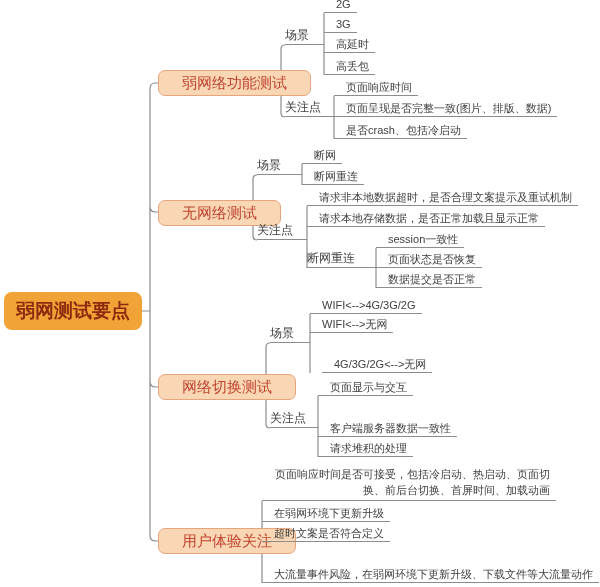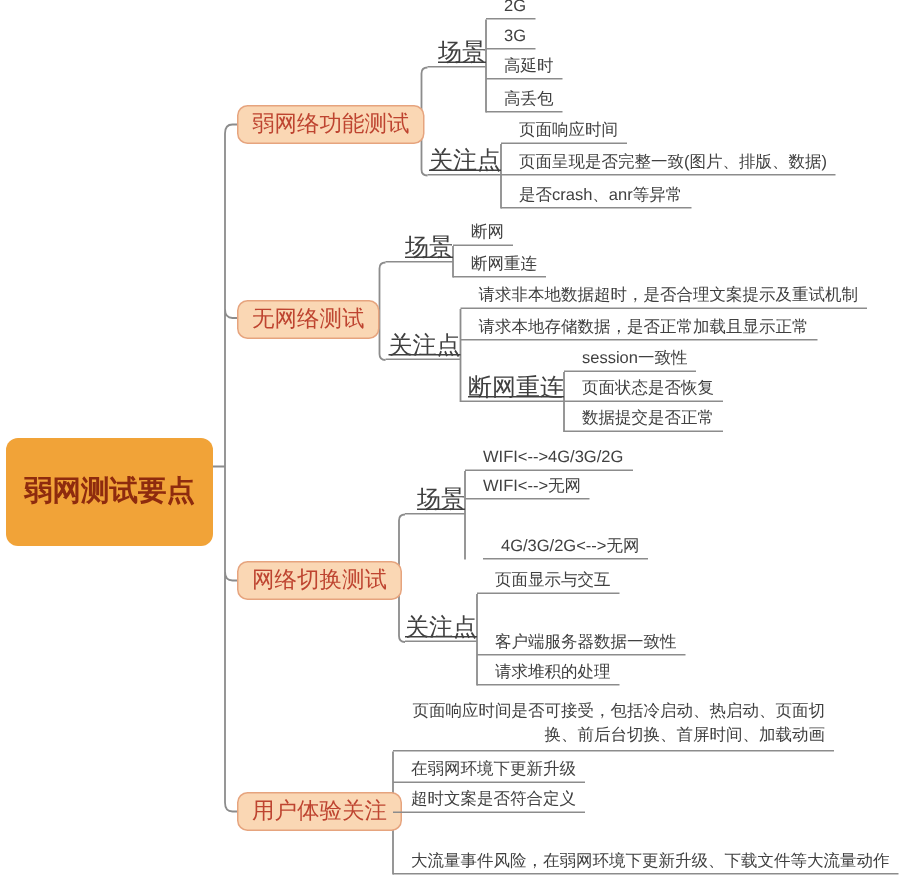--- a/index.html
+++ b/index.html
@@ -14,33 +14,33 @@
     font-family:"Liberation Sans","DejaVu Sans",sans-serif;
   }
   #wires{position:absolute;left:0;top:0;}
   .leaf{
     position:absolute; font-size:11px; line-height:12px; color:var(--leaf);
     padding:0 6px 2px 12px; border-bottom:1px solid var(--line);
     white-space:nowrap;
   }
   .leaf.wrap{white-space:normal; line-height:16px;}
   .lbl{
-    position:absolute; font-size:16px; line-height:13px; color:var(--leaf);
+    position:absolute; font-size:12px; line-height:13px; color:var(--leaf);
     padding:0 0 2px 0; border-bottom:1px solid var(--line);
-    text-align:right; white-space:nowrap;text-decoration:underline;
+    text-align:left; white-space:nowrap;
   }
   .box{
     position:absolute; font-size:15px; line-height:20px; color:var(--btext);
     background:var(--bfill); border:1px solid var(--bborder); border-radius:7px;
-    padding:2px 9px; white-space:nowrap;
+    padding:2px 23px; white-space:nowrap;
   }
   .rootbox{
     position:absolute; font-size:19px; font-weight:bold; line-height:32px;
     color:var(--rtext); background:var(--rfill); border-radius:8px;
-    padding:20px 12px; white-space:nowrap;
+    padding:3px 12px; white-space:nowrap;
   }
 </style>
 </head>
 <body>
 
 <div id="canvas">
 
   <svg id="wires" width="600" height="587" viewBox="0 0 600 587">
     <g fill="none" stroke="#8C8C8C" stroke-width="1.2">
 
@@ -75,21 +75,21 @@
   <div class="box" style="left:158px;top:528px;">用户体验关注</div>
 
   <div class="lbl" style="left:285px;top:29px;width:39px;">场景</div>
   <div class="leaf" style="left:324px;top:-2px;">2G</div>
   <div class="leaf" style="left:324px;top:18px;">3G</div>
   <div class="leaf" style="left:324px;top:38px;">高延时</div>
   <div class="leaf" style="left:324px;top:60px;">高丢包</div>
   <div class="lbl" style="left:285px;top:101px;width:49px;">关注点</div>
   <div class="leaf" style="left:334px;top:81px;">页面响应时间</div>
   <div class="leaf" style="left:334px;top:102px;">页面呈现是否完整一致(图片、排版、数据)</div>
-  <div class="leaf" style="left:334px;top:124px;">是否crash、anr等异常</div>
+  <div class="leaf" style="left:334px;top:124px;">是否crash、包括冷启动</div>
 
   <div class="lbl" style="left:257px;top:159px;width:45px;">场景</div>
   <div class="leaf" style="left:302px;top:149px;">断网</div>
   <div class="leaf" style="left:302px;top:170px;">断网重连</div>
   <div class="lbl" style="left:257px;top:224px;width:50px;">关注点</div>
   <div class="leaf" style="left:307px;top:191px;">请求非本地数据超时，是否合理文案提示及重试机制</div>
   <div class="leaf" style="left:307px;top:212px;">请求本地存储数据，是否正常加载且显示正常</div>
   <div class="lbl" style="left:307px;top:252px;width:69px;">断网重连</div>
   <div class="leaf" style="left:376px;top:233px;">session一致性</div>
   <div class="leaf" style="left:376px;top:253px;">页面状态是否恢复</div>

